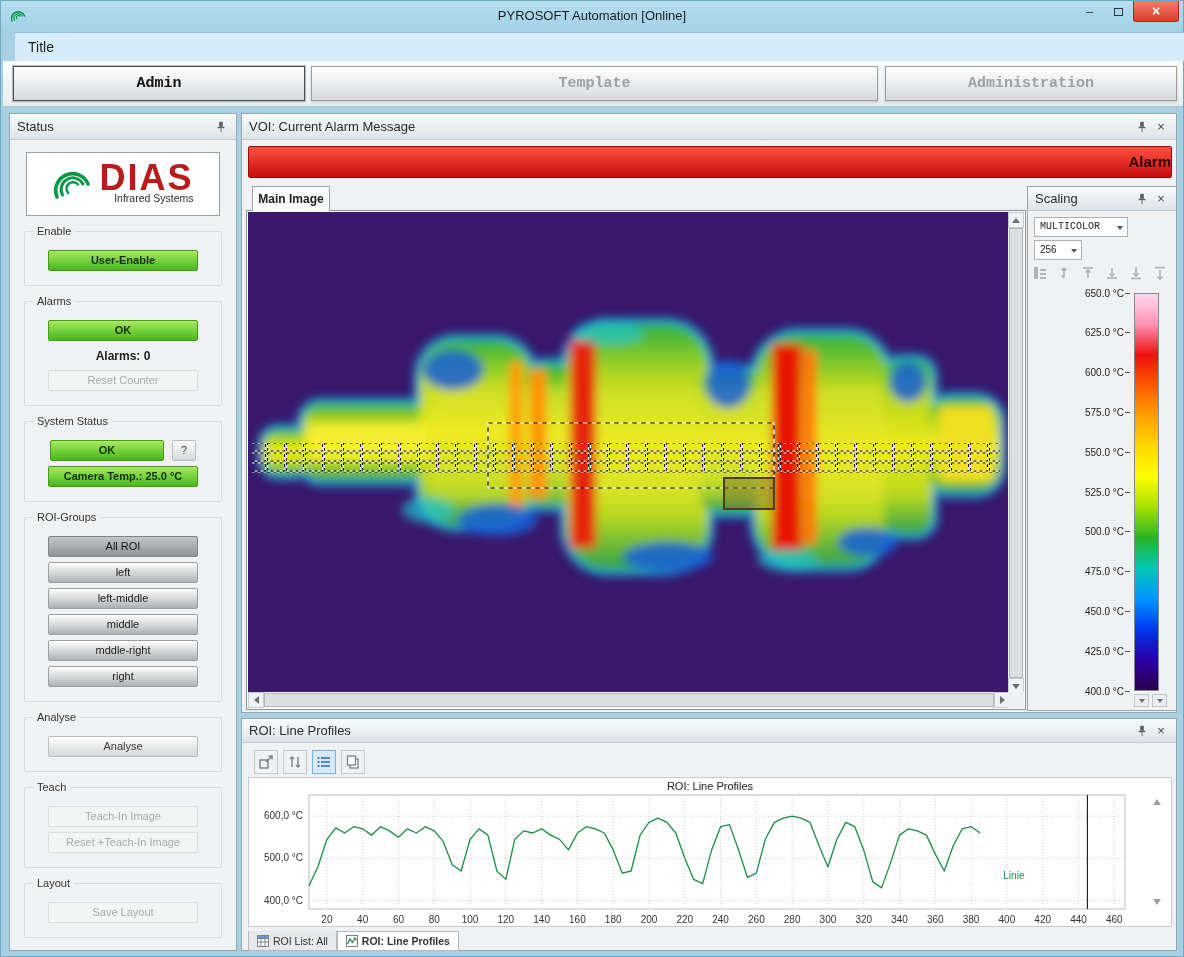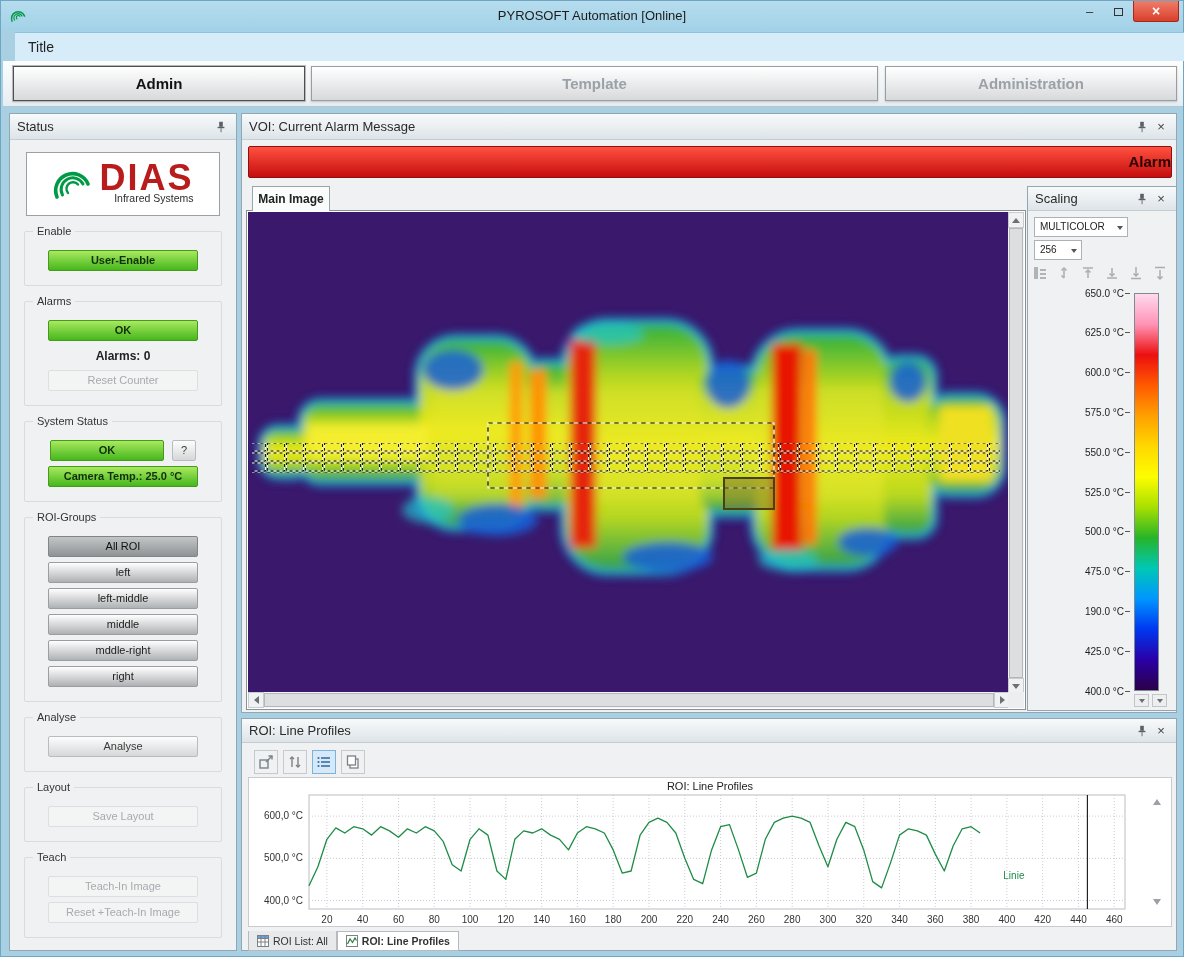--- a/index.html
+++ b/index.html
@@ -21,21 +21,21 @@
     border-top:none; color:#fff; font-size:14px; font-weight:bold; border-radius:0 0 3px 3px; }
 
   
   .title-strip { position:absolute; left:14px; top:31px; width:1180px; height:29px;
     background:#d6ecf8; border-top:1px solid #8fc3dd; line-height:29px; padding-left:13px;
     font-size:14px; color:#222; }
   .nav-strip { position:absolute; left:2px; top:60px; width:1180px; height:46px;
     background:linear-gradient(#fcfdfe,#e6edf1); border-bottom:1px solid #b3c8d3; }
   .nav-btn { position:absolute; top:5px; height:35px; background:linear-gradient(#ffffff,#d7d9db);
     border:1px solid #999d9f; box-shadow:0 1px 2px rgba(0,0,0,.18); font-weight:bold;
-    font-size:15px; text-align:center; line-height:33px; color:#9ba1a6; }
+    font-size:15px; text-align:center; line-height:33px; color:#9ba1a6;font-family:Liberation Mono, monospace; }
   .nav-btn.active { border:1px solid #4e4e4e; box-shadow:0 0 0 1px #b9b9b9, 0 1px 2px rgba(0,0,0,.2); color:#111; }
   #nav-admin { left:10px; width:292px; }
   #nav-template { left:308px; width:567px; }
   #nav-administration { left:882px; width:292px; }
 
   
   .panel { position:absolute; background:#f0f1f2; border:1px solid #93a7b2; }
   .panel-header { height:26px; background:linear-gradient(#f8fafb,#dde4e8); border-bottom:1px solid #c3cdd3;
     display:flex; align-items:center; padding:0 7px; font-size:13px; color:#2a2a2a; }
   .panel-header .spacer { flex:1; }
@@ -88,21 +88,21 @@
   .tri-left { width:0; height:0; border-top:4px solid transparent; border-bottom:4px solid transparent; border-right:5px solid #6a7075; }
   .tri-right { width:0; height:0; border-top:4px solid transparent; border-bottom:4px solid transparent; border-left:5px solid #6a7075; }
   .v-thumb { position:absolute; left:1px; top:16px; width:14px; height:450px; background:#dcdee0; border:1px solid #b4b7ba; }
   .h-thumb { position:absolute; top:1px; left:16px; height:14px; width:730px; background:#dcdee0; border:1px solid #b4b7ba; }
 
   
   #scaling-panel { left:1026px; top:185px; width:150px; height:525px; }
   #scaling-panel .panel-header { height:24px; }
   .combo { position:absolute; background:#fff; border:1px solid #aab2b8; font-size:10px;
     line-height:18px; padding-left:5px; color:#222; }
-  #palette-combo { left:6px; top:30px; width:94px; height:20px; }
+  #palette-combo { left:6px; top:30px; width:94px; height:20px;font-family:Liberation Mono, monospace; }
   #levels-combo  { left:6px; top:53px; width:48px;  height:20px; }
   .caret { position:absolute; right:4px; top:8px; width:0; height:0;
     border-left:3.5px solid transparent; border-right:3.5px solid transparent; border-top:4px solid #555; }
   .scale-toolbar { position:absolute; left:4px; top:78px; width:142px; display:flex; gap:8px; }
   .scale-toolbar .tico { width:16px; height:16px; opacity:.75; }
   .color-bar { position:absolute; left:106px; top:106px; width:25px; height:398px; border:1px solid #7e8a91; }
   .scale-labels { position:absolute; left:2px; top:106px; width:100px; height:398px; }
   .scale-row { position:absolute; right:0; height:12px; display:flex; align-items:center;
     justify-content:flex-end; gap:1px; font-size:10px; color:#222; width:100px; }
   .scale-row i { width:5px; height:1px; background:#555; }
@@ -218,28 +218,28 @@
       <div class="sbtn btn-gray">mddle-right</div>
       <div class="sbtn btn-gray">right</div>
     </div>
 
     <div class="groupbox">
       <span class="group-label">Analyse</span>
       <div class="sbtn btn-mid">Analyse</div>
     </div>
 
     <div class="groupbox">
-      <span class="group-label">Layout</span>
-      <div class="sbtn btn-flat">Save Layout</div>
-    </div>
-
-    <div class="groupbox">
       <span class="group-label">Teach</span>
       <div class="sbtn btn-flat">Teach-In Image</div>
       <div class="sbtn btn-flat">Reset +Teach-In Image</div>
+    </div>
+
+    <div class="groupbox">
+      <span class="group-label">Layout</span>
+      <div class="sbtn btn-flat">Save Layout</div>
     </div>
   </div>
 
   <div class="panel" id="voi-panel">
     <div class="panel-header">
       <span>VOI: Current Alarm Message</span>
       <span class="spacer"></span>
       <span class="hdr-ico">
         <svg width="10" height="12" viewBox="0 0 10 12">
             <g fill="#5a6166">
@@ -451,21 +451,21 @@
         </div>
         <div class="scale-row" style="top: 232.8px;">
           <span>500.0 °C</span>
           <i></i>
         </div>
         <div class="scale-row" style="top: 272.6px;">
           <span>475.0 °C</span>
           <i></i>
         </div>
         <div class="scale-row" style="top: 312.4px;">
-          <span>190.0 °C</span>
+          <span>450.0 °C</span>
           <i></i>
         </div>
         <div class="scale-row" style="top: 352.2px;">
           <span>425.0 °C</span>
           <i></i>
         </div>
         <div class="scale-row" style="top: 392px;">
           <span>400.0 °C</span>
           <i></i>
         </div>

